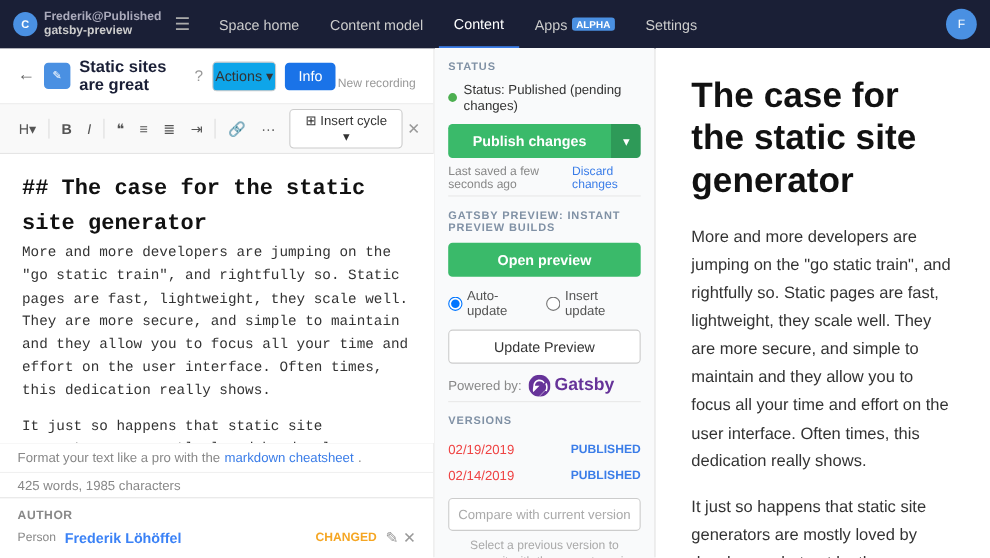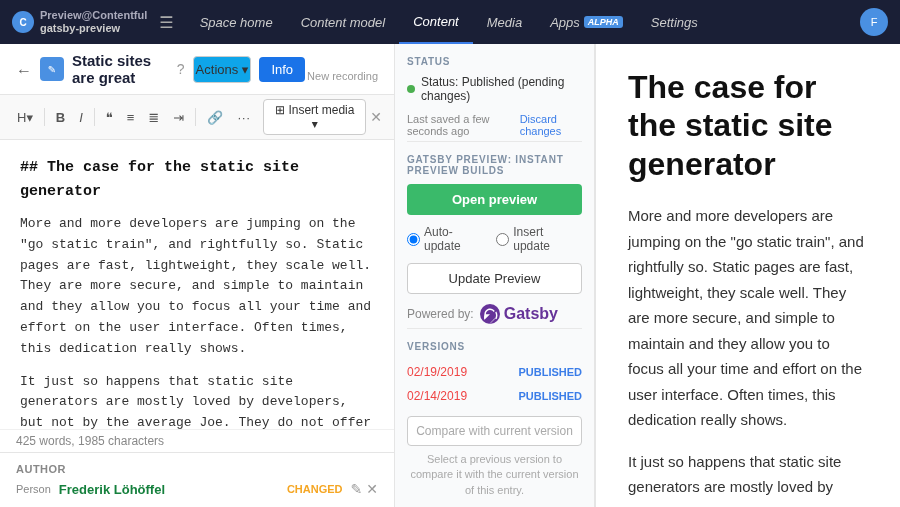--- a/index.html
+++ b/index.html
@@ -16,21 +16,21 @@
       gap: 8px;
       flex-shrink: 0;
     }
     .nav-logo { display: flex; align-items: center; gap: 6px; font-size: 12px; font-weight: 600; color: #fff; }
     .nav-logo .logo-icon { width: 22px; height: 22px; background: #4a90e2; border-radius: 50%; display: flex; align-items: center; justify-content: center; font-size: 10px; font-weight: bold; color: #fff; }
     .nav-brand { line-height: 1.2; }
     .nav-brand .brand-top { font-size: 11px; color: #aab; }
     .nav-brand .brand-bot { font-size: 11px; color: #ccc; }
     .nav-hamburger { color: #aaa; font-size: 16px; cursor: pointer; margin: 0 4px; }
     .nav-links { display: flex; gap: 0; align-items: center; }
-    .nav-link { color: #ccc; font-size: 13px; padding: 0 14px; height: 44px; display: flex; align-items: center; cursor: pointer; font-style: italic; }
+    .nav-link { color: #ccc; font-size: 13px; padding: 0 14px; height: 44px; display: flex; align-items: center; cursor: pointer; }
     .nav-link.active { color: #fff; border-bottom: 2px solid #3b7de8; }
     .nav-alpha { background: #4a90e2; color: #fff; font-size: 9px; padding: 1px 4px; border-radius: 3px; margin-left: 4px; font-weight: bold; }
     .nav-right { margin-left: auto; display: flex; align-items: center; gap: 8px; }
     .nav-avatar { width: 28px; height: 28px; border-radius: 50%; background: #4a90e2; display: flex; align-items: center; justify-content: center; font-size: 11px; color: #fff; cursor: pointer; }
 
     
     .main-area { display: flex; flex: 1; overflow: hidden; }
 
     
     .left-panel { width: 395px; flex-shrink: 0; display: flex; flex-direction: column; border-right: 1px solid #e5e5e5; overflow: hidden; }
@@ -83,21 +83,21 @@
 
     .editor-footer { padding: 6px 16px; border-top: 1px solid #e5e5e5; font-size: 12px; color: #888; display: flex; align-items: center; gap: 4px; flex-shrink: 0; }
     .editor-footer a { color: #3b7de8; text-decoration: none; }
     .word-count { padding: 4px 16px; font-size: 12px; color: #888; border-top: 1px solid #f0f0f0; flex-shrink: 0; }
 
     
     .author-section { border-top: 1px solid #e5e5e5; padding: 10px 16px; flex-shrink: 0; }
     .author-label { font-size: 11px; color: #888; text-transform: uppercase; letter-spacing: 0.5px; margin-bottom: 6px; font-weight: 600; }
     .author-row { display: flex; align-items: center; gap: 8px; }
     .author-person-label { font-size: 11px; color: #888; }
-    .author-name { font-size: 13px; color: #15803d; font-weight: 600; flex: 1; }
+    .author-name { font-size: 13px; color: #3b82f6; font-weight: 600; flex: 1; }
     .changed-badge { font-size: 11px; color: #f5a623; font-weight: 600; }
     .author-edit-icons { display: flex; gap: 4px; color: #999; cursor: pointer; }
 
     
     .right-sidebar { width: 200px; flex-shrink: 0; border-right: 1px solid #e5e5e5; overflow-y: auto; background: #f9fafb; padding: 12px; }
 
     
     .section-label { font-size: 10px; font-weight: 700; color: #8091a5; text-transform: uppercase; letter-spacing: 0.8px; margin-bottom: 8px; }
     .status-row { display: flex; align-items: center; gap: 6px; margin-bottom: 10px; }
     .status-dot { width: 8px; height: 8px; border-radius: 50%; background: #4caf50; flex-shrink: 0; }
@@ -134,30 +134,29 @@
     ::-webkit-scrollbar-track { background: #f1f1f1; }
     ::-webkit-scrollbar-thumb { background: #ccc; border-radius: 3px; }
   </style>
 </head>
 <body>
 
 <nav class="top-nav">
   <div class="nav-logo">
     <div class="logo-icon">C</div>
     <div class="nav-brand">
-      <div class="brand-top">Preview@Contentful</div>
+      <div class="brand-top">Frederik@Published</div>
       <div class="brand-bot">gatsby-preview</div>
     </div>
   </div>
   <span class="nav-hamburger">☰</span>
   <div class="nav-links">
     <span class="nav-link">Space home</span>
     <span class="nav-link">Content model</span>
     <span class="nav-link active">Content</span>
-    <span class="nav-link">Media</span>
     <span class="nav-link">
       <span>Apps</span>
       <span class="nav-alpha">ALPHA</span>
     </span>
     <span class="nav-link">Settings</span>
   </div>
   <div class="nav-right">
     <div class="nav-avatar">F</div>
   </div>
 </nav>
@@ -184,31 +183,35 @@
       <button class="toolbar-btn"><strong>B</strong></button>
       <button class="toolbar-btn"><em>I</em></button>
       <div class="toolbar-sep"></div>
       <button class="toolbar-btn">❝</button>
       <button class="toolbar-btn">≡</button>
       <button class="toolbar-btn">≣</button>
       <button class="toolbar-btn">⇥</button>
       <div class="toolbar-sep"></div>
       <button class="toolbar-btn">🔗</button>
       <button class="toolbar-btn">···</button>
-      <button class="toolbar-insert">⊞ Insert media ▾</button>
+      <button class="toolbar-insert">⊞ Insert cycle ▾</button>
       <span class="toolbar-close">✕</span>
     </div>
 
     <div class="editor-content">
-      <div style="font-family:'Courier New',monospace;font-weight:bold;font-size:15px;color:#111;margin-bottom:10px;">## The case for the static site generator</div>
+      <div style="font-family:'Courier New',monospace;font-weight:bold;font-size:20px;color:#111;">## The case for the static site generator</div>
       <p>More and more developers are jumping on the "go static train", and rightfully so. Static pages are fast, lightweight, they scale well. They are more secure, and simple to maintain and they allow you to focus all your time and effort on the user interface. Often times, this dedication really shows.</p>
       <p>It just so happens that static site generators are mostly loved by developers, but not by the average Joe. They do not offer WYSIWYG, previewing on demo sites may take an update cycle, they are often based on markdown text files, and they require some knowledge of modern day repositories.</p>
 
     </div>
 
+    <div class="editor-footer">
+      <span>Format your text like a pro with the</span>
+      <a href="#">markdown cheatsheet</a>.
+    </div>
     <div class="word-count">425 words, 1985 characters</div>
 
     <div class="author-section">
       <div class="author-label">Author</div>
       <div class="author-row">
         <span class="author-person-label">Person</span>
         <span class="author-name">Frederik Löhöffel</span>
         <span class="changed-badge">CHANGED</span>
         <div class="author-edit-icons">
           <span>✎</span>
@@ -217,20 +220,24 @@
       </div>
     </div>
   </div>
 
   <div class="right-sidebar">
 
     <div class="section-label">STATUS</div>
     <div class="status-row">
       <div class="status-dot"></div>
       <span class="status-text">Status: Published (pending changes)</span>
+    </div>
+    <div class="publish-btn-wrap">
+      <button class="publish-btn">Publish changes</button>
+      <button class="publish-arrow">▾</button>
     </div>
     <div class="saved-row">
       <span>Last saved a few seconds ago</span>
       <a class="discard-link" href="#">Discard changes</a>
     </div>
 
     <div class="gatsby-section">
       <div class="section-label">GATSBY PREVIEW: INSTANT PREVIEW BUILDS</div>
       <button class="open-preview-btn">Open preview</button>
       <div class="update-options">

